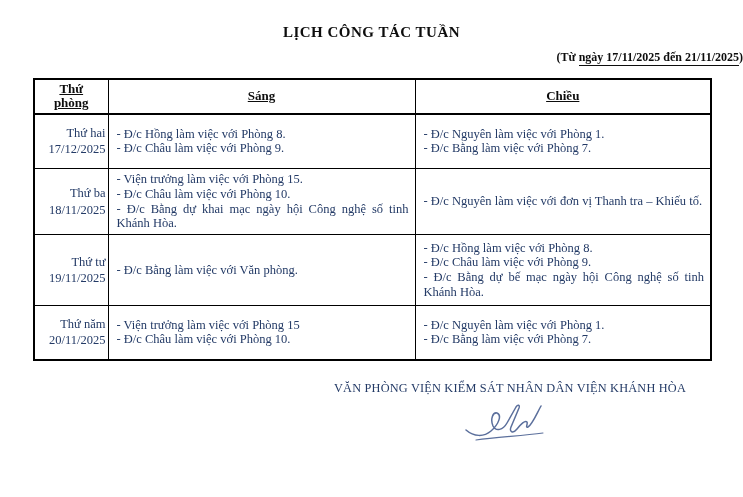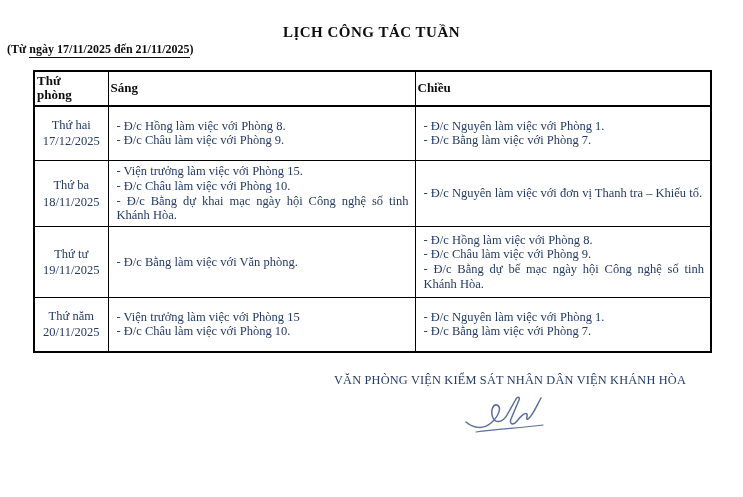--- a/index.html
+++ b/index.html
@@ -11,46 +11,46 @@
   *{box-sizing:border-box;margin:0;padding:0;}
   html,body{width:743px;height:497px;background:#ffffff;overflow:hidden;}
   body{font-family:"Liberation Serif","DejaVu Serif",serif;color:var(--ink-navy);}
   .page{width:743px;height:497px;position:relative;background:#fff;}
   .title{
     margin-top:24px;text-align:center;
     font-size:15px;font-weight:bold;color:var(--ink-black);
     letter-spacing:0.5px;
   }
   .subtitle{
-    text-align:left;font-size:12px;font-weight:bold;color:var(--ink-black);
-    margin-top:1px;
-    padding-left:7px;
+    text-align:right;font-size:12px;font-weight:bold;color:var(--ink-black);
+    margin-top:9px;
   }
   .subtitle .u{border-bottom:1px solid var(--ink-black);padding-bottom:1px;}
   table.schedule{
     border-collapse:collapse;table-layout:fixed;
     width:677px;margin:13px 0 0 33px;
   }
   table.schedule col.c-day{width:74px;}
   table.schedule col.c-morning{width:307px;}
   table.schedule col.c-afternoon{width:296px;}
   table.schedule,table.schedule th,table.schedule td{
     border:1px solid var(--border-black);
   }
   table.schedule{border:2px solid var(--border-black);}
   table.schedule thead th{border-bottom:2px solid var(--border-black);}
   th{
     font-size:13px;font-weight:bold;color:var(--ink-black);
-    text-align:left;vertical-align:middle;height:31px;line-height:1.1;
+    text-align:center;vertical-align:middle;height:31px;line-height:1.1;
     padding:2px;
+    text-decoration:underline;
   }
   td{
     font-size:12.5px;vertical-align:middle;color:var(--ink-navy);
   }
-  td.day-cell{text-align:center;line-height:1.3;padding:2px;}
+  td.day-cell{text-align:right;line-height:1.3;padding:2px;}
   td.content-cell{padding:3px 6px 3px 8px;line-height:1.18;}
   .item{text-align:justify;}
   tr.r1 td{height:55px;}
   tr.r2 td{height:65px;}
   tr.r3 td{height:71px;}
   tr.r4 td{height:54px;}
   tr.r5 td{height:44px;}
   .sign-block{
     width:370px;margin:20px 48px 0 auto;text-align:center;
   }

